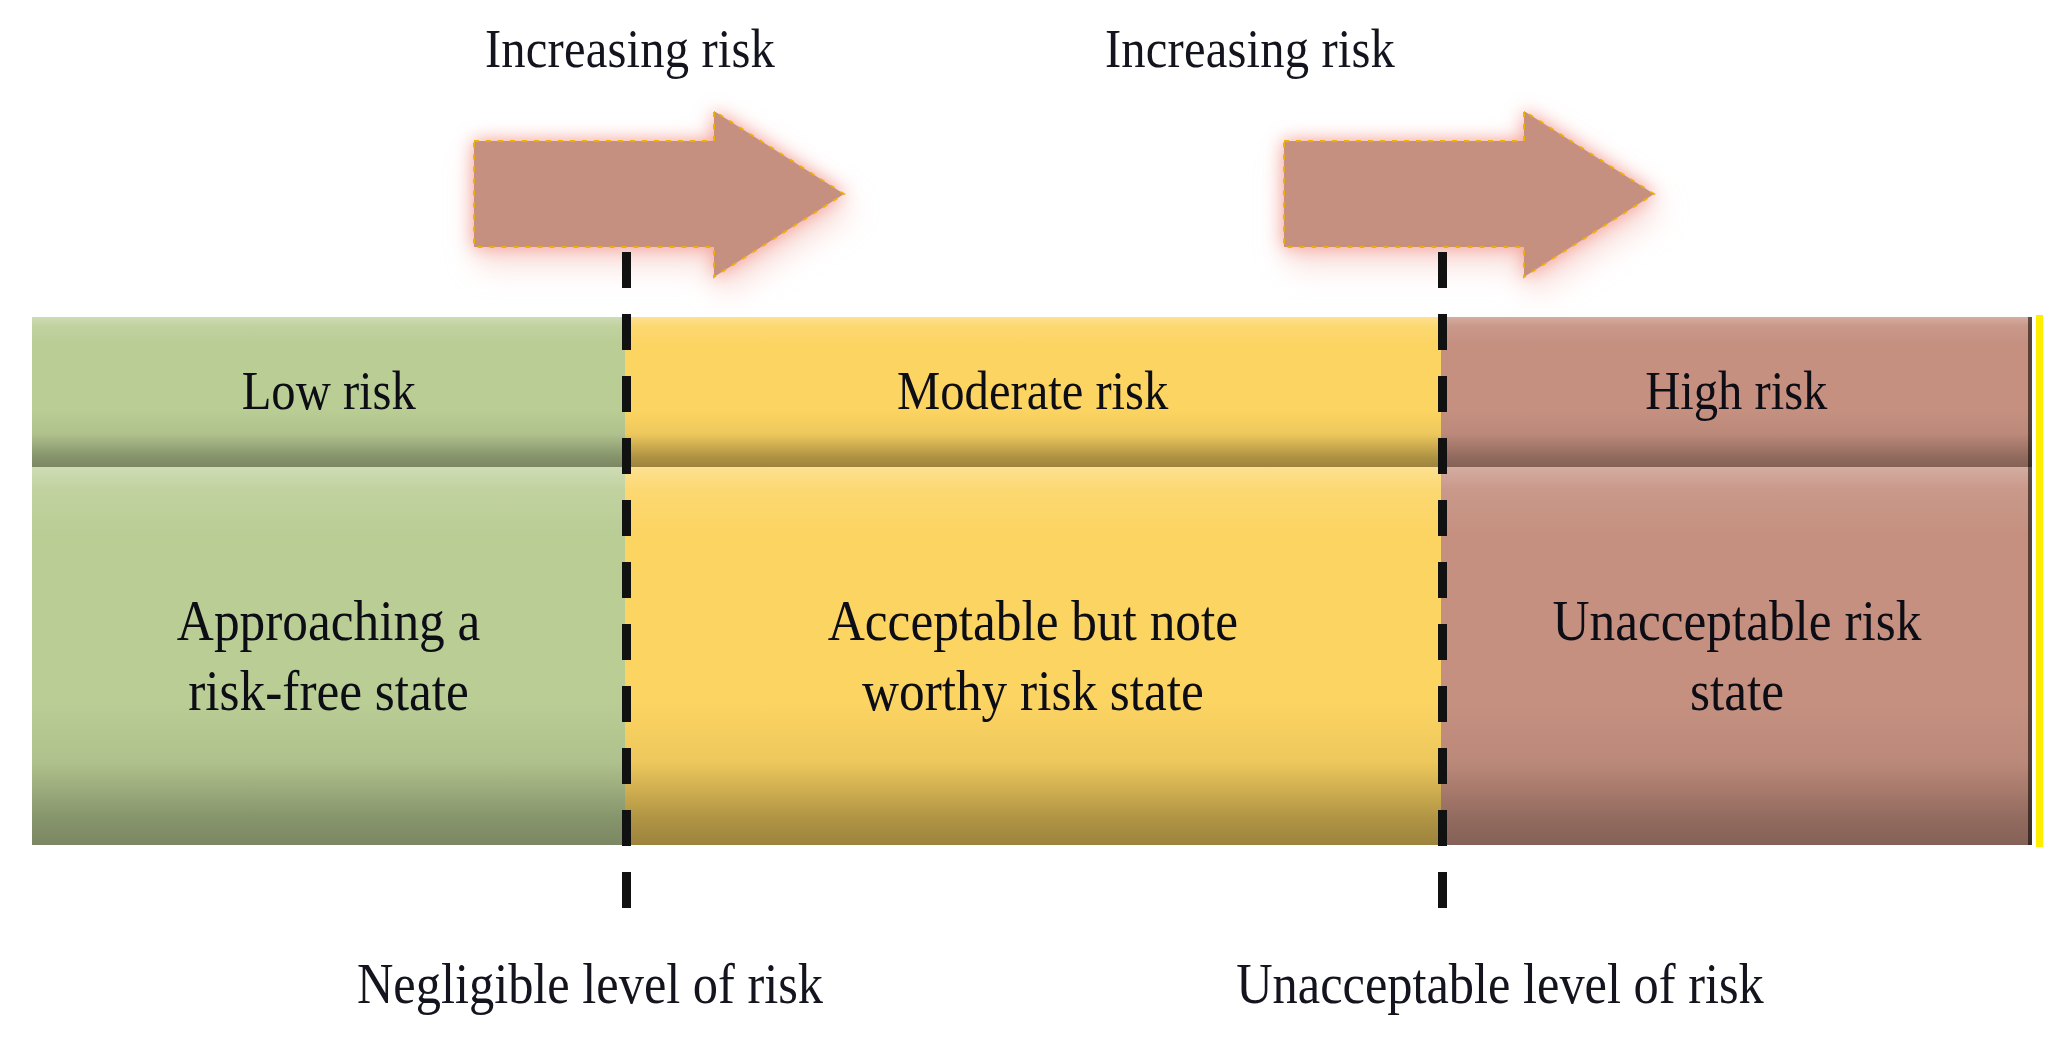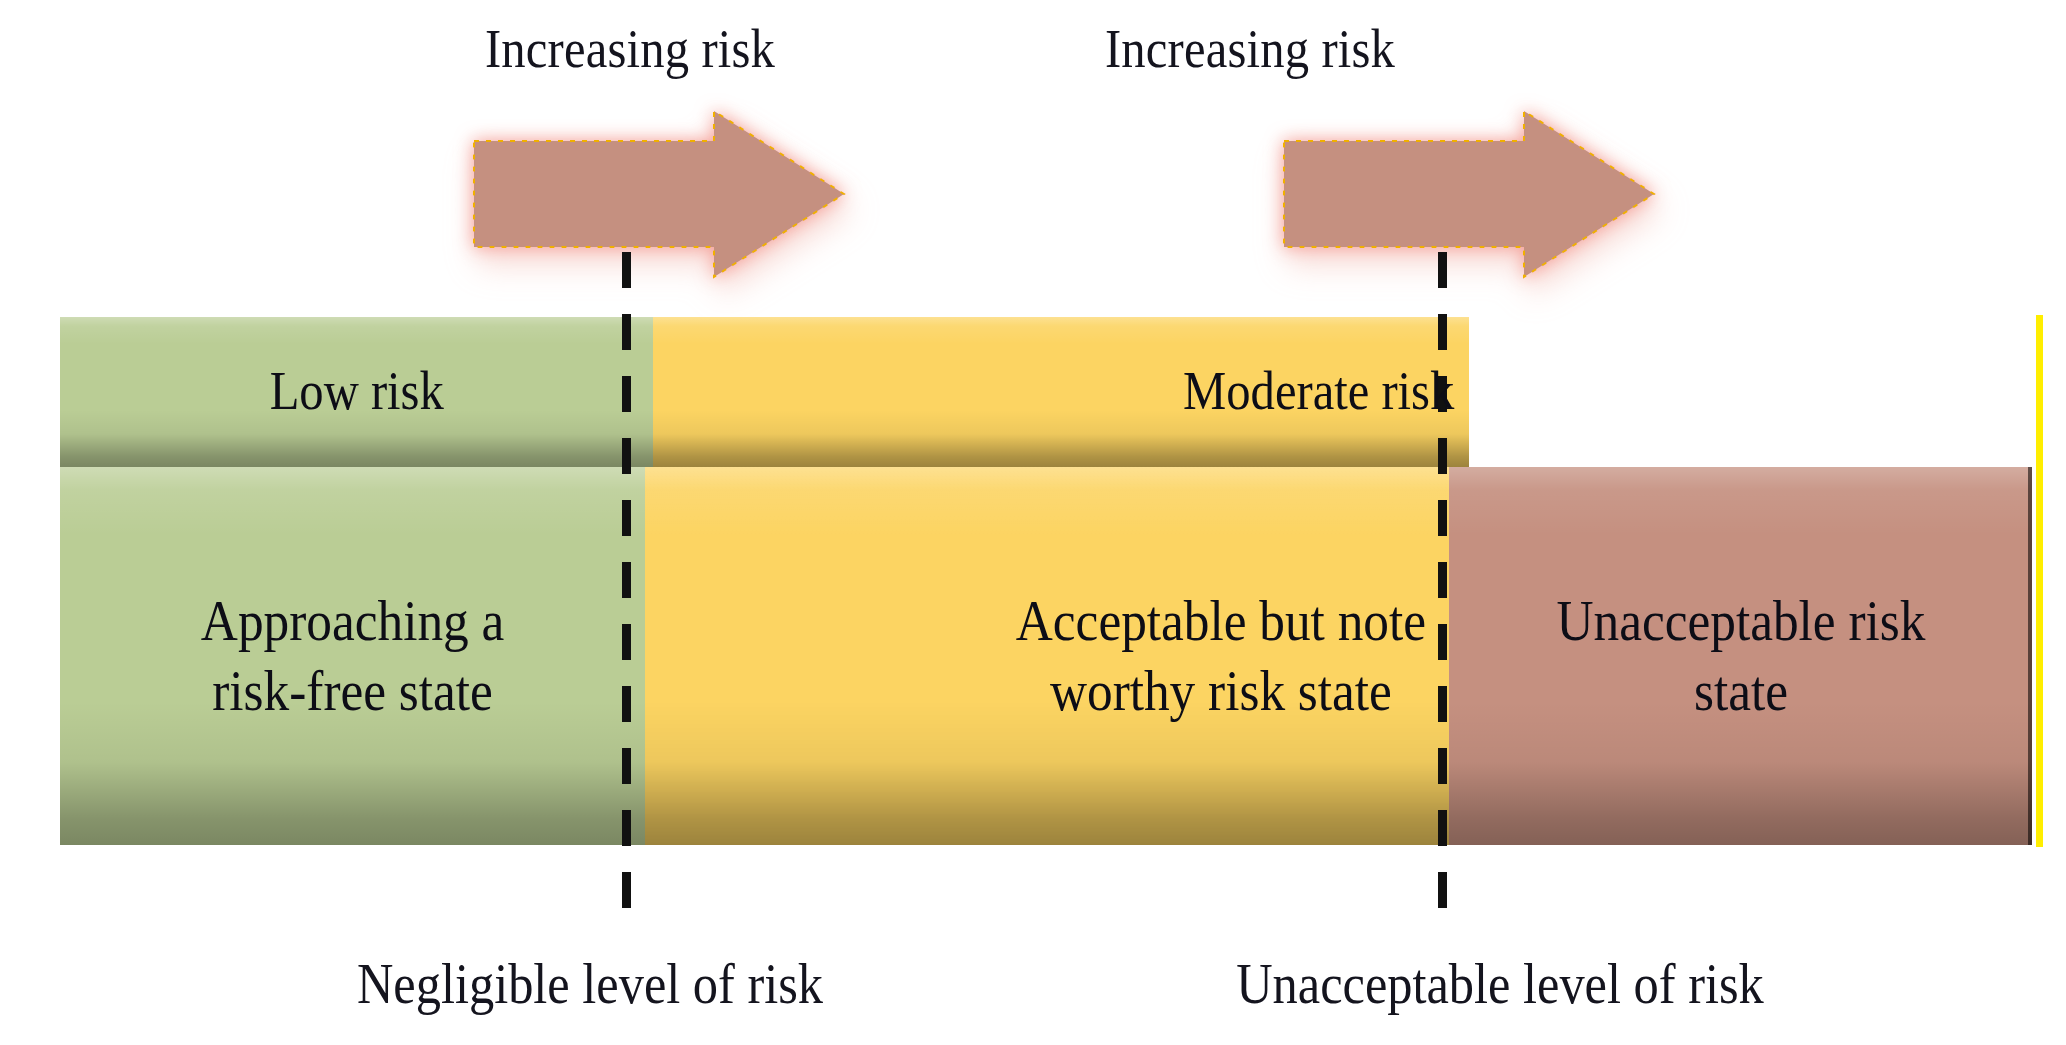--- a/index.html
+++ b/index.html
@@ -62,21 +62,21 @@
   #row-bottom { height: 378px; font-family: Liberation Serif, serif; }
 
   .cell {
     position: relative;
     display: flex;
     align-items: center;
     justify-content: center;
     box-sizing: border-box;
     overflow: hidden;
   }
-  .cell-low      { width: 593px; margin-left: 28px; }
+  .cell-low      { width: 593px; }
   .cell-moderate { width: 816px; }
   .cell-high     { width: 591px; }
 
   
   .c-green  { background:
       linear-gradient(to bottom,
         rgba(255,255,255,0.30) 0%,
         rgba(255,255,255,0.10) 6%,
         rgba(255,255,255,0.00) 18%,
         rgba(0,0,0,0.00) 62%,
@@ -86,21 +86,21 @@
       #bacd95; }
   .c-yellow { background:
       linear-gradient(to bottom,
         rgba(255,255,255,0.30) 0%,
         rgba(255,255,255,0.10) 6%,
         rgba(255,255,255,0.00) 18%,
         rgba(0,0,0,0.00) 62%,
         rgba(0,0,0,0.06) 78%,
         rgba(0,0,0,0.30) 93%,
         rgba(0,0,0,0.38) 100%),
-      #fcd462; justify-content: flex-end; }
+      #fcd462; }
   .c-brown  { background:
       linear-gradient(to bottom,
         rgba(255,255,255,0.26) 0%,
         rgba(255,255,255,0.08) 6%,
         rgba(255,255,255,0.00) 18%,
         rgba(0,0,0,0.00) 62%,
         rgba(0,0,0,0.05) 78%,
         rgba(0,0,0,0.26) 93%,
         rgba(0,0,0,0.33) 100%),
       #c59080; }
@@ -202,20 +202,23 @@
 
   <div id="matrix">
 
     <div class="band-row" id="row-top">
       <div class="cell cell-low c-green">
         <div class="cell-label label-head">Low risk</div>
       </div>
       <div class="cell cell-moderate c-yellow">
         <div class="cell-label label-head">Moderate risk</div>
       </div>
+      <div class="cell cell-high c-brown" id="cell-high-top">
+        <div class="cell-label label-head">High risk</div>
+      </div>
     </div>
 
     <div class="band-row" id="row-bottom">
       <div class="cell cell-low c-green">
         <div class="cell-label label-body">
           <div>Approaching a</div>
           <div>risk-free state</div>
         </div>
       </div>
       <div class="cell cell-moderate c-yellow">

